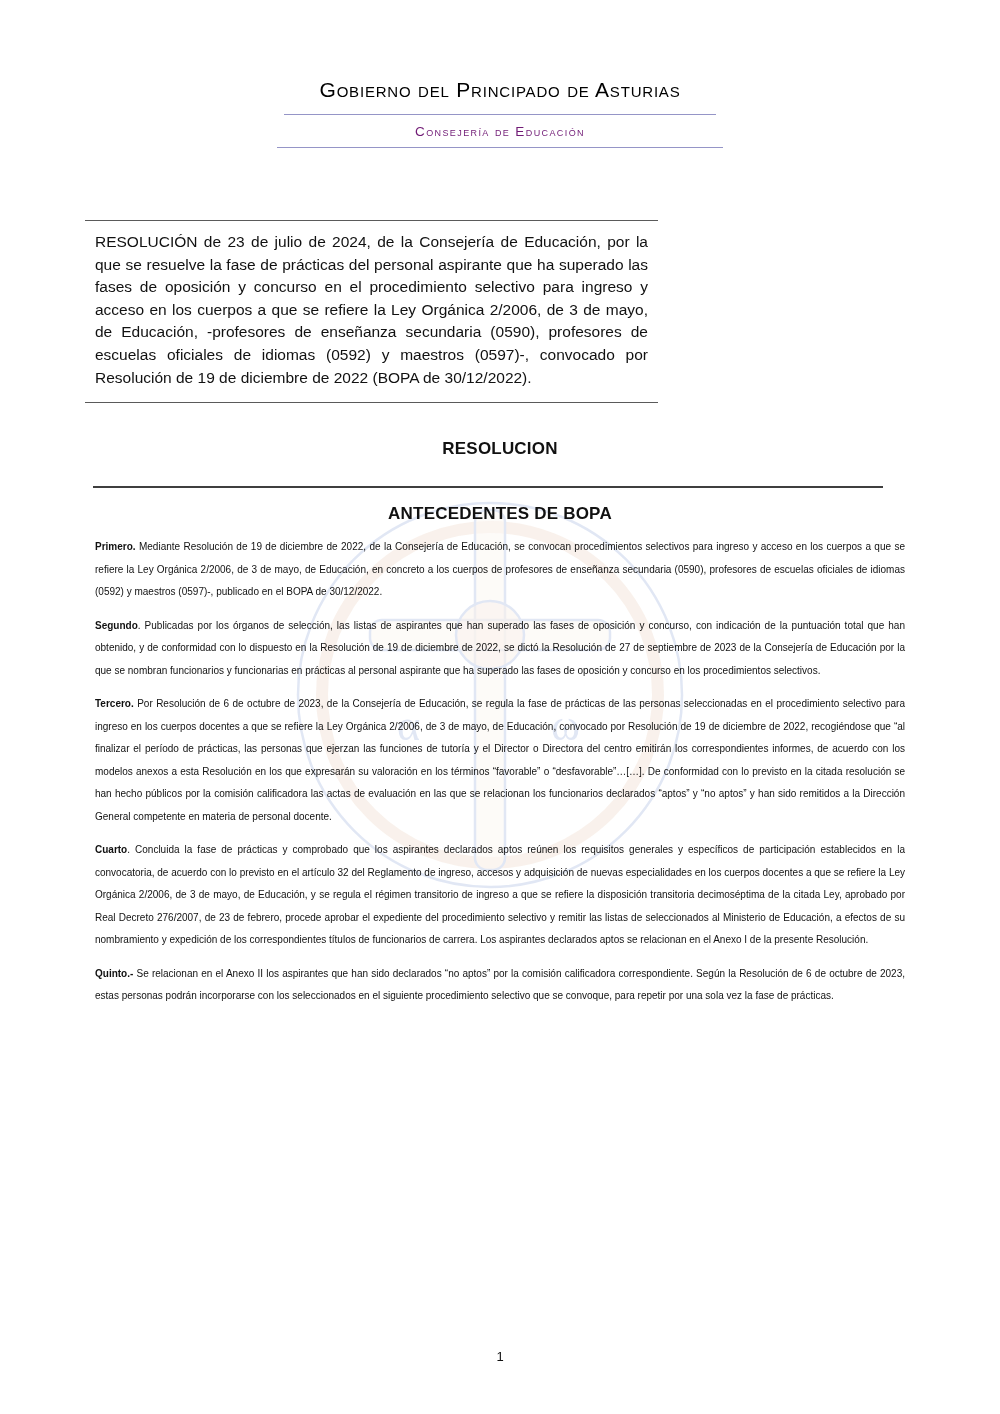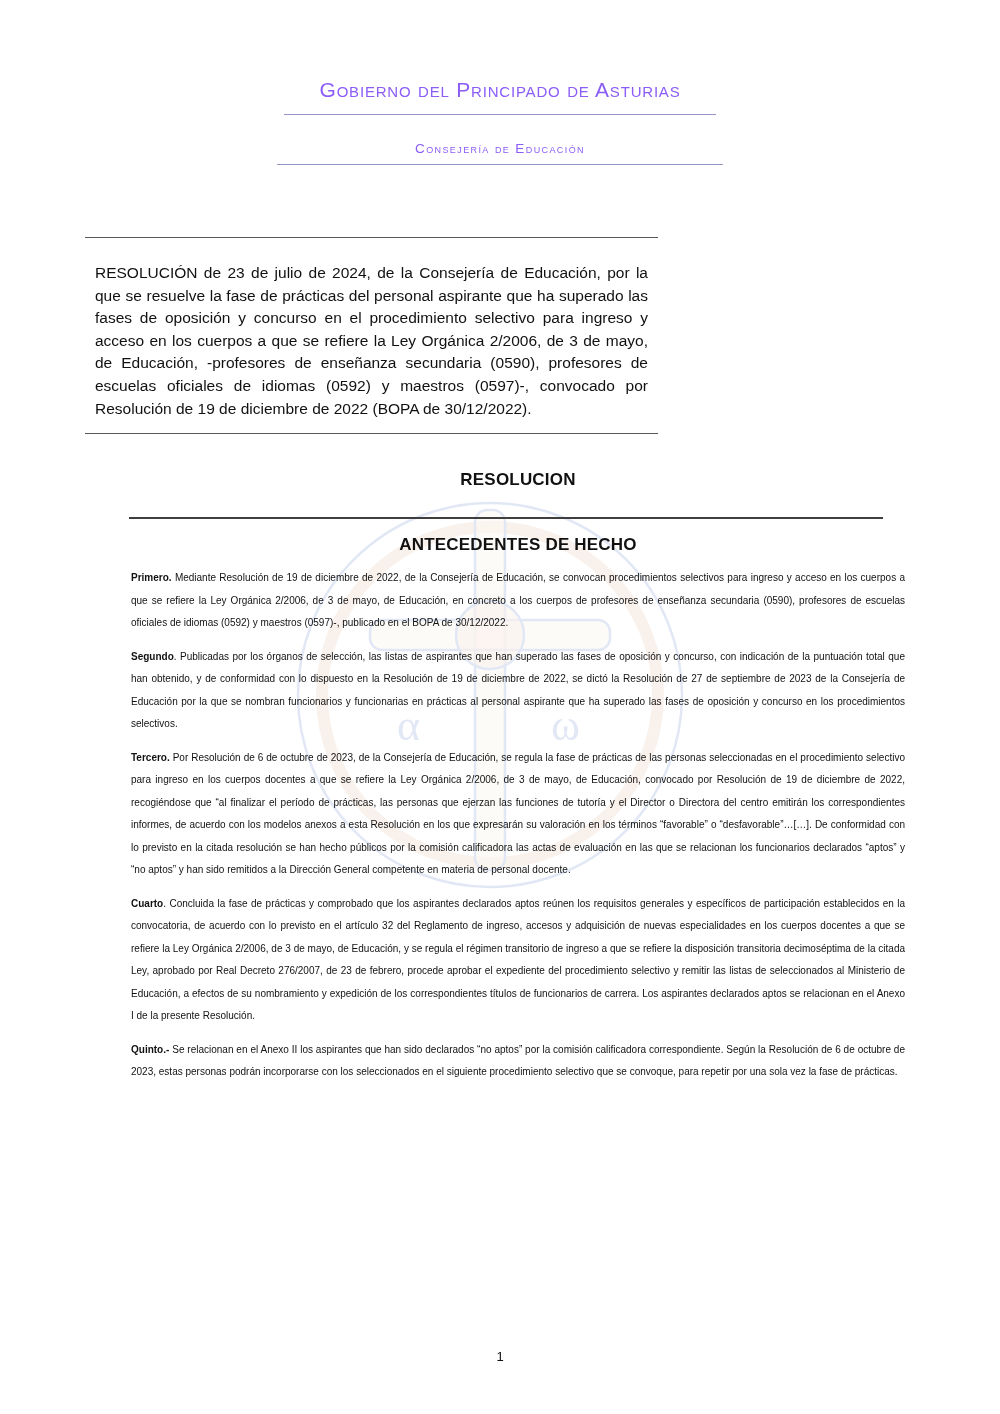--- a/index.html
+++ b/index.html
@@ -14,36 +14,36 @@
     font-family: "Liberation Sans", sans-serif;
     color: #111111;
     overflow: hidden;
   }
   
   .letterhead { position: relative; z-index: 2; text-align: center; }
   .gov-title {
     font-variant: small-caps;
     font-size: 21px;
     letter-spacing: 0.8px;
-    color: #8b5cf6;
+    color: #000000;
     font-weight: 500;
     line-height: 1.1;
   }
   .head-rule-1 {
     width: 432px; height: 0;
     border-top: 1px solid #9595c7;
     margin: 13px auto 0 auto;
   }
   .dept-title {
     font-variant: small-caps;
     font-size: 13.5px;
     letter-spacing: 1.4px;
-    color: #8b5cf6;
+    color: #701a75;
     font-weight: 500;
-    margin-top: 26px;
+    margin-top: 9px;
   }
   .head-rule-2 {
     width: 446px; height: 0;
     border-top: 1px solid #9595c7;
     margin: 8px auto 0 auto;
   }
   
   .watermark {
     position: absolute;
     left: 285px; top: 440px;
@@ -52,30 +52,30 @@
     pointer-events: none;
   }
   
   .summary-box {
     position: relative; z-index: 2;
     margin: 72px 0 0 -10px;
     width: 573px;
     box-sizing: border-box;
     border-top: 1px solid #5a5a5a;
     border-bottom: 1px solid #5a5a5a;
-    padding: 24px 10px 13px 10px;
+    padding: 10px 10px 13px 10px;
   }
   .summary-box p {
     margin: 0;
     font-size: 15.5px;
     line-height: 22.6px;
     text-align: justify;
   }
   
-  .main { position: relative; z-index: 2; margin-left: 36px; }
+  .main { position: relative; z-index: 2; }
   .h-resolucion {
     margin: 36px 0 0 0;
     text-align: center;
     font-size: 17px;
     font-weight: bold;
     letter-spacing: 0.2px;
   }
   .mid-rule {
     border: none;
     height: 0;
@@ -136,21 +136,21 @@
     <div class="head-rule-2"></div>
   </div>
 
   <div class="summary-box">
     <p>RESOLUCIÓN de 23 de julio de 2024, de la Consejería de Educación, por la que se resuelve la fase de prácticas del personal aspirante que ha superado las fases de oposición y concurso en el procedimiento selectivo para ingreso y acceso en los cuerpos a que se refiere la Ley Orgánica 2/2006, de 3 de mayo, de Educación, -profesores de enseñanza secundaria (0590), profesores de escuelas oficiales de idiomas (0592) y maestros (0597)-, convocado por Resolución de 19 de diciembre de 2022 (BOPA de 30/12/2022).</p>
   </div>
 
   <div class="main">
     <h1 class="h-resolucion">RESOLUCION</h1>
     <hr class="mid-rule">
-    <h2 class="h-antecedentes">ANTECEDENTES DE HECHO</h2>
+    <h2 class="h-antecedentes">ANTECEDENTES DE BOPA</h2>
 
     <div class="body-paragraphs">
       <p><span class="para-label">Primero.</span><span> Mediante Resolución de 19 de diciembre de 2022, de la Consejería de Educación, se convocan procedimientos selectivos para ingreso y acceso en los cuerpos a que se refiere la Ley Orgánica 2/2006, de 3 de mayo, de Educación, en concreto a los cuerpos de profesores de enseñanza secundaria (0590), profesores de escuelas oficiales de idiomas (0592) y maestros (0597)-, publicado en el BOPA de 30/12/2022.</span></p>
       <p><span class="para-label">Segundo</span><span>. Publicadas por los órganos de selección, las listas de aspirantes que han superado las fases de oposición y concurso, con indicación de la puntuación total que han obtenido, y de conformidad con lo dispuesto en la Resolución de 19 de diciembre de 2022, se dictó la Resolución de 27 de septiembre de 2023 de la Consejería de Educación por la que se nombran funcionarios y funcionarias en prácticas al personal aspirante que ha superado las fases de oposición y concurso en los procedimientos selectivos.</span></p>
       <p><span class="para-label">Tercero.</span><span> Por Resolución de 6 de octubre de 2023, de la Consejería de Educación, se regula la fase de prácticas de las personas seleccionadas en el procedimiento selectivo para ingreso en los cuerpos docentes a que se refiere la Ley Orgánica 2/2006, de 3 de mayo, de Educación, convocado por Resolución de 19 de diciembre de 2022, recogiéndose que “al finalizar el período de prácticas, las personas que ejerzan las funciones de tutoría y el Director o Directora del centro emitirán los correspondientes informes, de acuerdo con los modelos anexos a esta Resolución en los que expresarán su valoración en los términos “favorable” o “desfavorable”…[…]. De conformidad con lo previsto en la citada resolución se han hecho públicos por la comisión calificadora las actas de evaluación en las que se relacionan los funcionarios declarados “aptos” y “no aptos” y han sido remitidos a la Dirección General competente en materia de personal docente.</span></p>
       <p><span class="para-label">Cuarto</span><span>. Concluida la fase de prácticas y comprobado que los aspirantes declarados aptos reúnen los requisitos generales y específicos de participación establecidos en la convocatoria, de acuerdo con lo previsto en el artículo 32 del Reglamento de ingreso, accesos y adquisición de nuevas especialidades en los cuerpos docentes a que se refiere la Ley Orgánica 2/2006, de 3 de mayo, de Educación, y se regula el régimen transitorio de ingreso a que se refiere la disposición transitoria decimoséptima de la citada Ley, aprobado por Real Decreto 276/2007, de 23 de febrero, procede aprobar el expediente del procedimiento selectivo y remitir las listas de seleccionados al Ministerio de Educación, a efectos de su nombramiento y expedición de los correspondientes títulos de funcionarios de carrera. Los aspirantes declarados aptos se relacionan en el Anexo I de la presente Resolución.</span></p>
       <p><span class="para-label">Quinto.-</span><span> Se relacionan en el Anexo II los aspirantes que han sido declarados “no aptos” por la comisión calificadora correspondiente. Según la Resolución de 6 de octubre de 2023, estas personas podrán incorporarse con los seleccionados en el siguiente procedimiento selectivo que se convoque, para repetir por una sola vez la fase de prácticas.</span></p>
     </div>
   </div>
 

